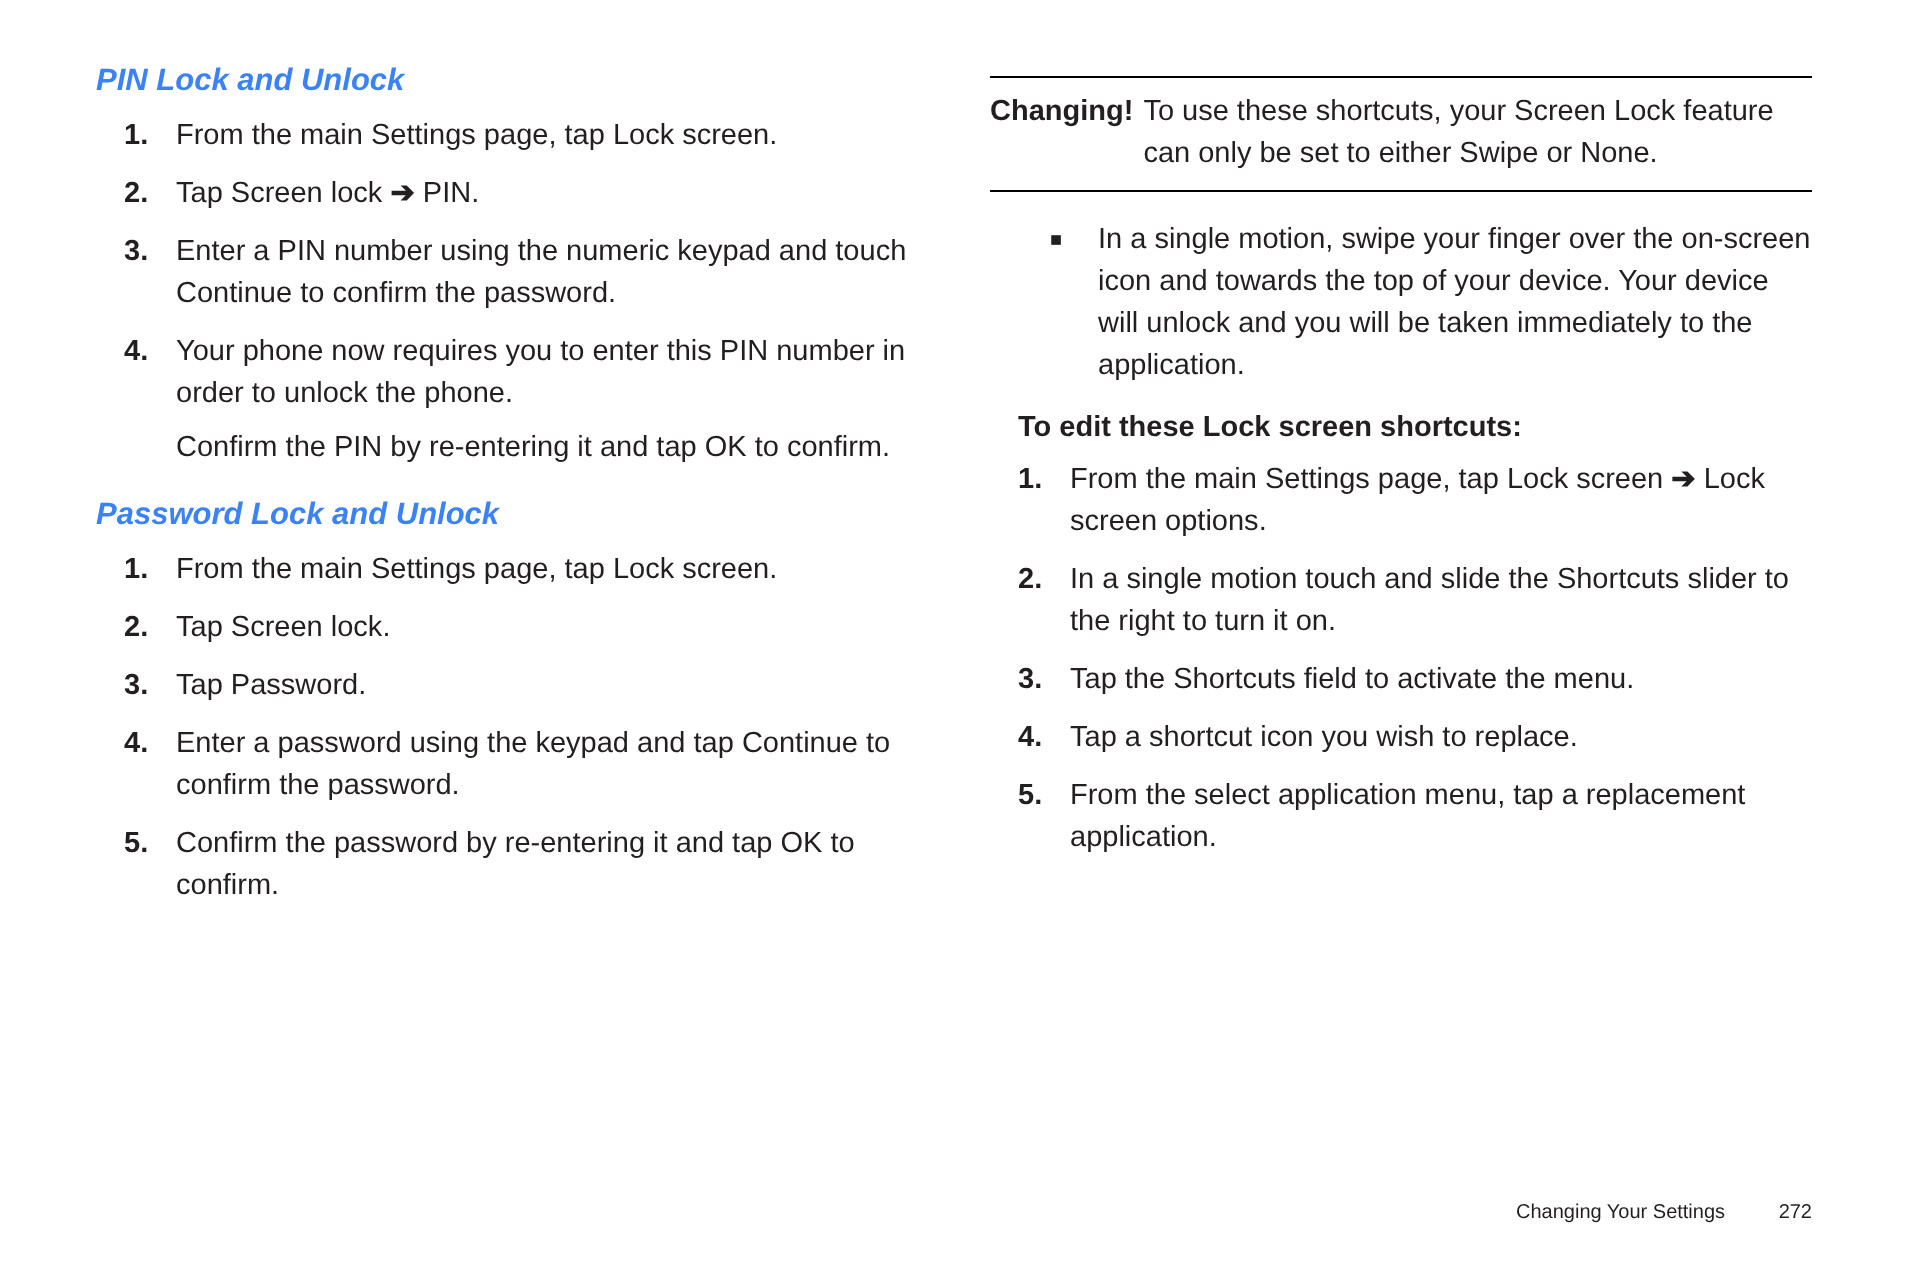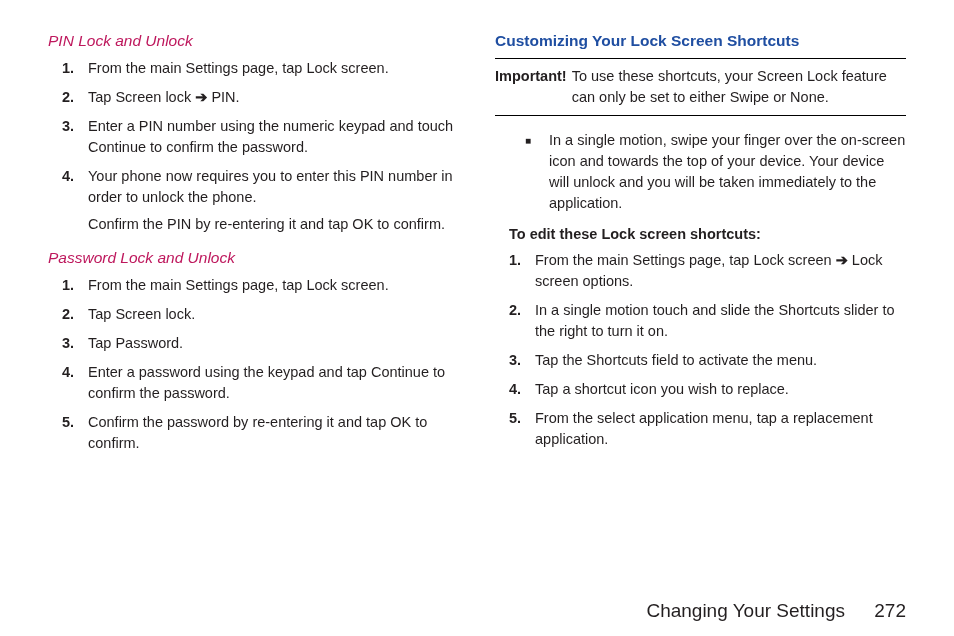--- a/index.html
+++ b/index.html
@@ -14,23 +14,23 @@
       background: #fff;
     }
     .cols {
       display: flex;
       gap: 36px;
     }
     .col {
       flex: 1;
     }
     h3.blue {
-      color: #be185d;
+      color: #3b82f6;
       font-style: italic;
-      font-weight: normal;
+      font-weight: bold;
       font-size: 15.5px;
       margin-bottom: 8px;
     }
     h3.blue2 {
       color: #1f4ea1;
       font-weight: bold;
       font-size: 15.5px;
       margin-bottom: 8px;
     }
     ol {
@@ -73,23 +73,23 @@
     }
     .bullet {
       display: flex;
       padding-left: 30px;
       margin-bottom: 12px;
       line-height: 1.45;
     }
     .bullet .mark { min-width: 24px; font-size: 10px; padding-top: 4px; }
     .footer {
       position: absolute;
-      bottom: 14px;
+      bottom: 24px;
       right: 48px;
-      font-size: 19px;
+      font-size: 10px;
     }
     .footer .pg { margin-left: 24px; }
   </style>
 </head>
 <body>
 
 <div class="cols">
   <div class="col">
     <h3 class="blue">PIN Lock and Unlock</h3>
     <ol>
@@ -148,23 +148,22 @@
         <li>
           <span class="num">5.</span>
           <span class="body">
             <p>Confirm the password by re-entering it and tap <span class="b">OK</span> to confirm.</p>
           </span>
         </li>
       </ol>
   </div>
 
   <div class="col">
-    <h3 class="blue2">Customizing Your Lock Screen Shortcuts</h3>
     <div class="important">
-      <span class="lbl">Important!</span>
+      <span class="lbl">Changing!</span>
       <span class="txt">To use these shortcuts, your Screen Lock feature can only be set to either Swipe or None.</span>
     </div>
     <div class="bullet">
       <span class="mark">■</span>
       <span>In a single motion, swipe your finger over the on-screen icon and towards the top of your device. Your device will unlock and you will be taken immediately to the application.</span>
     </div>
     <p class="subhead">To edit these Lock screen shortcuts:</p>
     <ol>
         <li>
           <span class="num">1.</span>

